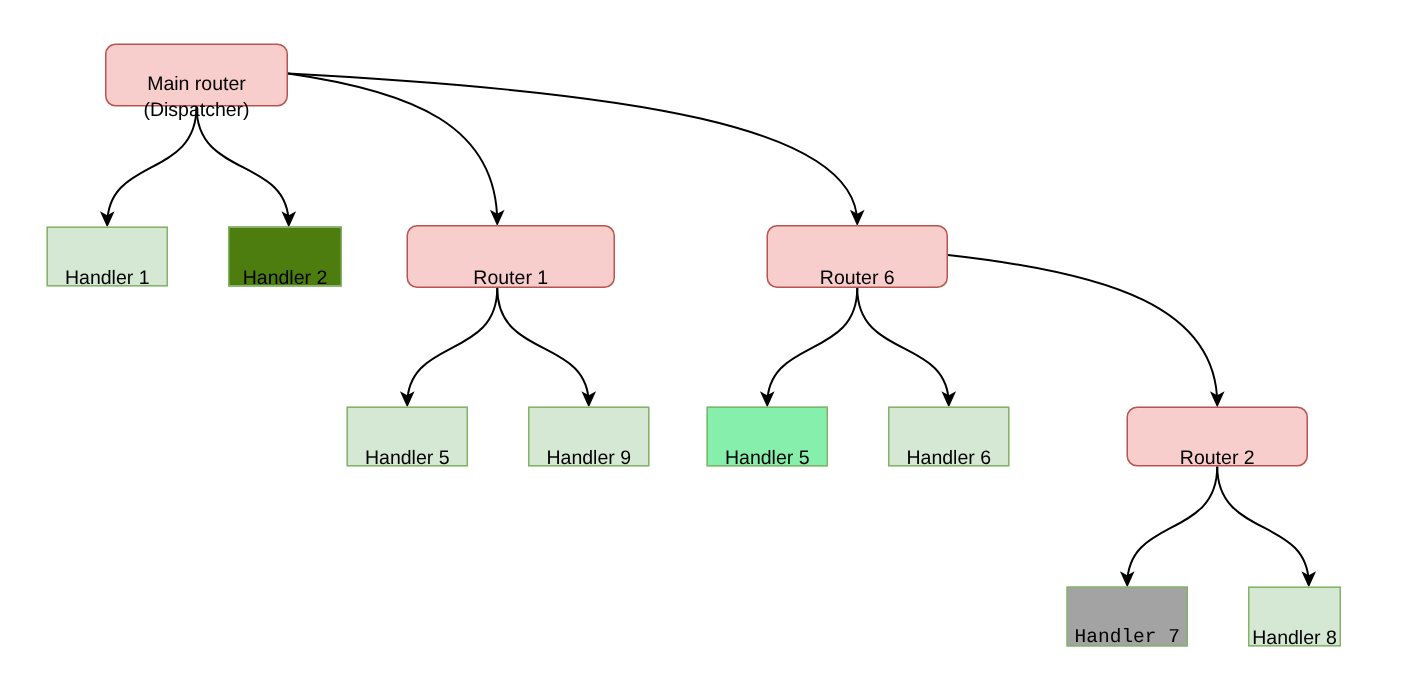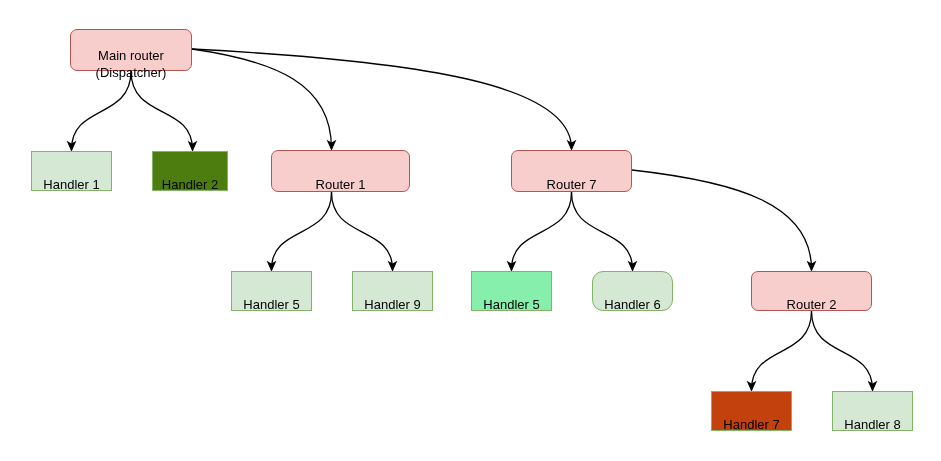--- a/index.html
+++ b/index.html
@@ -63,21 +63,21 @@
         <path d="M 811.5 311 C 811.5 359.67, 751.5 343.97, 751.5 389.5" fill="none" stroke="#000000" stroke-width="1.3" marker-end="url(#arrowhead)"></path>
         <path d="M 811.5 311 C 811.5 359.67, 872.5 343.97, 872.5 389.5" fill="none" stroke="#000000" stroke-width="1.3" marker-end="url(#arrowhead)"></path>
       </g>
   </svg>
 
 <div class="node" style="left: 70px; top: 29px; width: 122px; height: 42px; background: rgb(248, 206, 204); border: 1px solid rgb(184, 84, 80); border-radius: 7px;"><span>Main router
 (Dispatcher)</span></div>
     <div class="node" style="left: 31px; top: 151px; width: 81px; height: 40px; background: rgb(213, 232, 212); border: 1px solid rgb(130, 179, 102); border-radius: 0px;"><span>Handler 1</span></div>
     <div class="node" style="left: 152px; top: 151px; width: 76px; height: 40px; background: #4d7c0f; border: 1px solid rgb(130, 179, 102); border-radius: 0px;"><span>Handler 2</span></div>
     <div class="node" style="left: 271px; top: 150px; width: 139px; height: 42px; background: rgb(248, 206, 204); border: 1px solid rgb(184, 84, 80); border-radius: 7px;"><span>Router 1</span></div>
-    <div class="node" style="left: 511px; top: 150px; width: 121px; height: 42px; background: rgb(248, 206, 204); border: 1px solid rgb(184, 84, 80); border-radius: 7px;"><span>Router 7</span></div>
+    <div class="node" style="left: 511px; top: 150px; width: 121px; height: 42px; background: rgb(248, 206, 204); border: 1px solid rgb(184, 84, 80); border-radius: 7px;"><span>Router 6</span></div>
     <div class="node" style="left: 231px; top: 271px; width: 81px; height: 40px; background: rgb(213, 232, 212); border: 1px solid rgb(130, 179, 102); border-radius: 0px;"><span>Handler 5</span></div>
     <div class="node" style="left: 352px; top: 271px; width: 81px; height: 40px; background: rgb(213, 232, 212); border: 1px solid rgb(130, 179, 102); border-radius: 0px;"><span>Handler 9</span></div>
     <div class="node" style="left: 471px; top: 271px; width: 81px; height: 40px; background: #86efac; border: 1px solid rgb(130, 179, 102); border-radius: 0px;"><span>Handler 5</span></div>
-    <div class="node" style="left: 592px; top: 271px; width: 81px; height: 40px; background: rgb(213, 232, 212); border: 1px solid rgb(130, 179, 102); border-radius: 11px;"><span>Handler 6</span></div>
+    <div class="node" style="left: 592px; top: 271px; width: 81px; height: 40px; background: rgb(213, 232, 212); border: 1px solid rgb(130, 179, 102); border-radius: 0px;"><span>Handler 6</span></div>
     <div class="node" style="left: 751px; top: 271px; width: 121px; height: 40px; background: rgb(248, 206, 204); border: 1px solid rgb(184, 84, 80); border-radius: 7px;"><span>Router 2</span></div>
-    <div class="node" style="left: 711px; top: 391px; width: 81px; height: 40px; background: #c2410c; border: 1px solid rgb(130, 179, 102); border-radius: 0px;"><span>Handler 7</span></div>
-    <div class="node" style="left: 832px; top: 391px; width: 81px; height: 40px; background: rgb(213, 232, 212); border: 1px solid rgb(130, 179, 102); border-radius: 0px;"><span>Handler 8</span></div>
+    <div class="node" style="left: 711px; top: 391px; width: 81px; height: 40px; background: #a3a3a3; border: 1px solid rgb(130, 179, 102); border-radius: 0px; font-family: Liberation Mono, monospace;"><span>Handler 7</span></div>
+    <div class="node" style="left: 832px; top: 391px; width: 62px; height: 40px; background: rgb(213, 232, 212); border: 1px solid rgb(130, 179, 102); border-radius: 0px;"><span>Handler 8</span></div>
   </div>
 
 </body></html>

